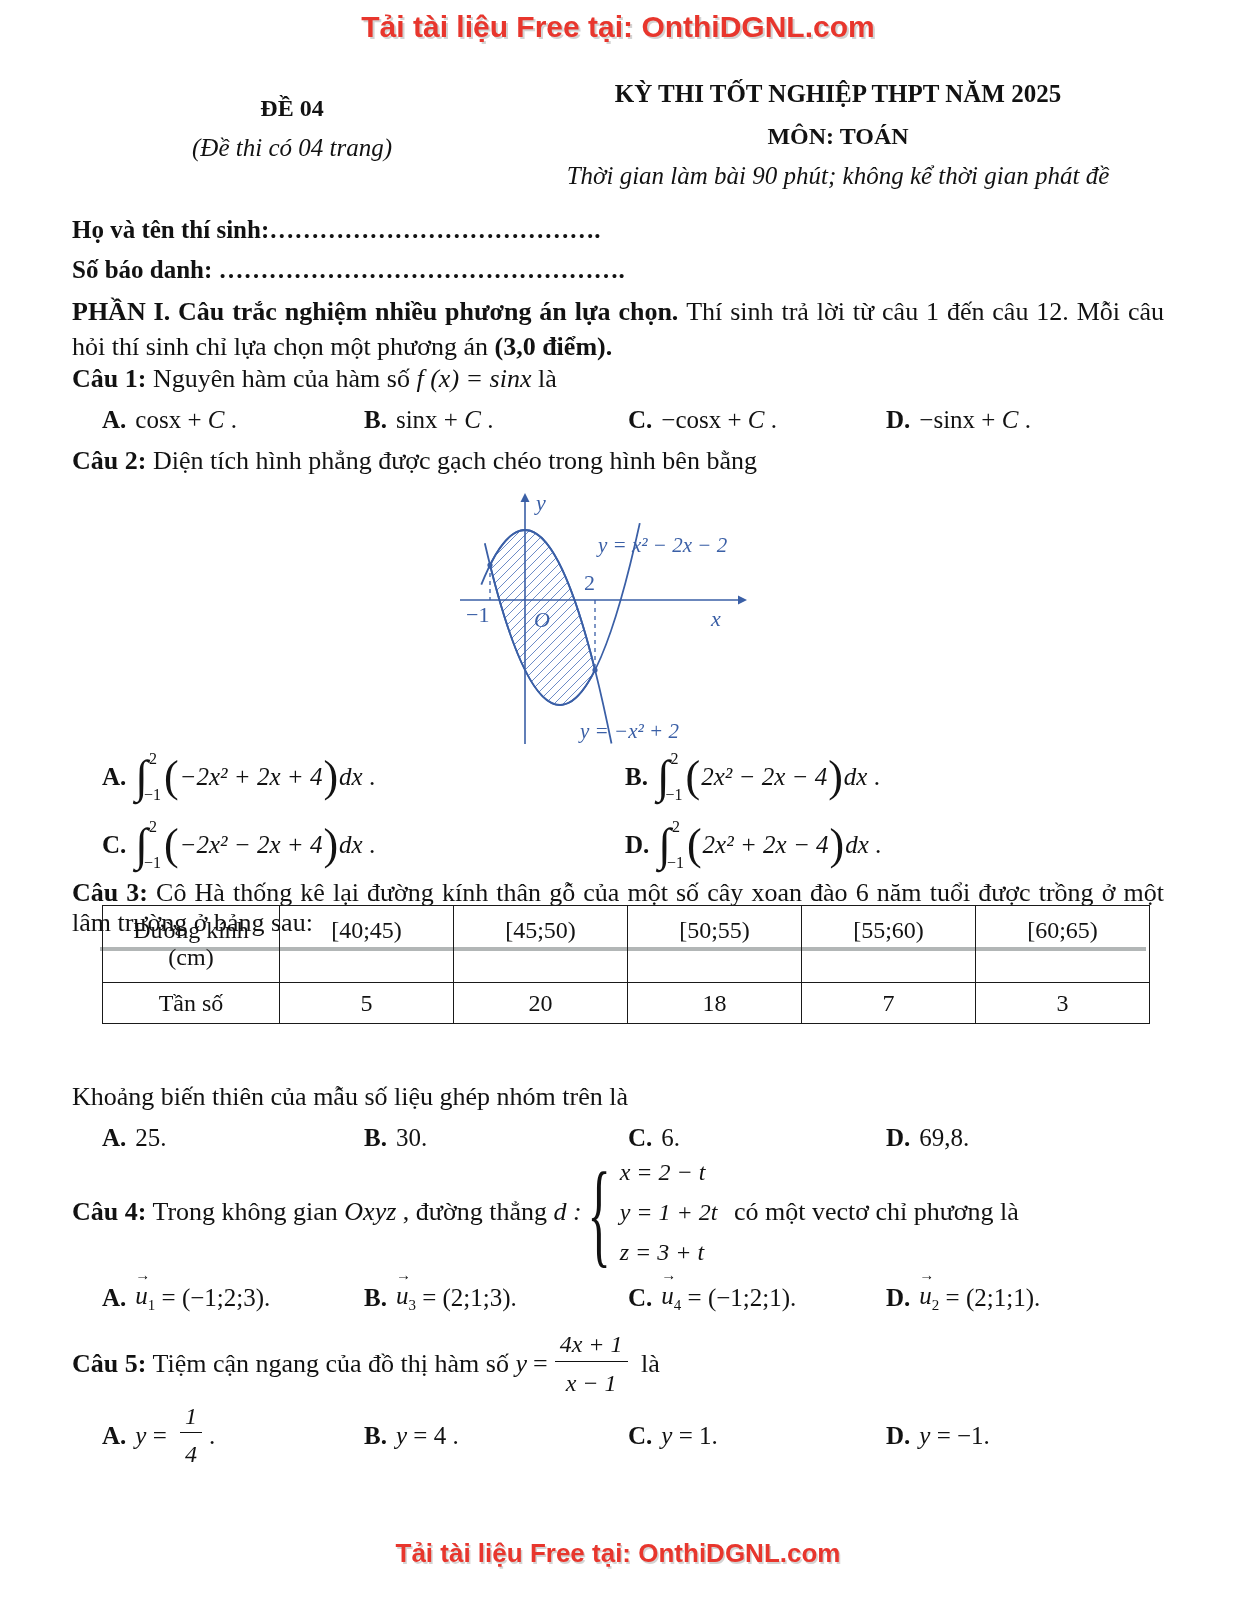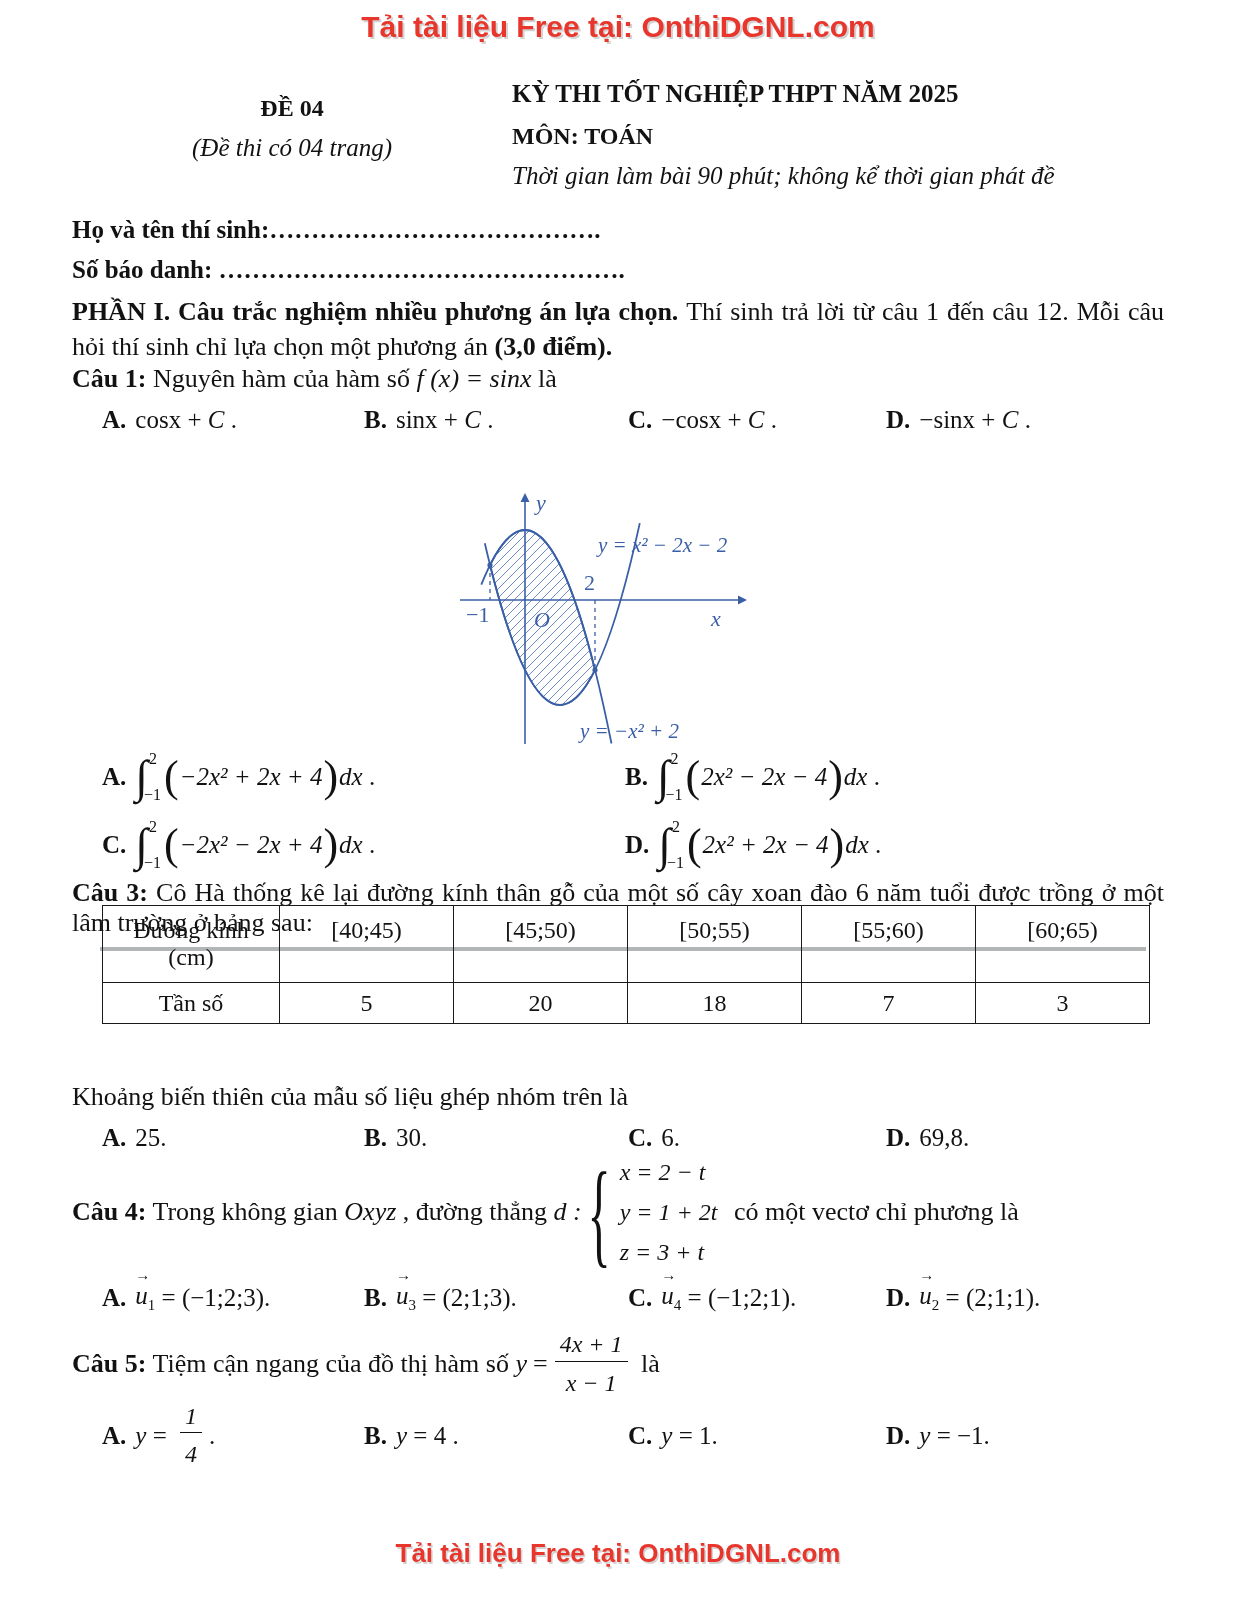--- a/index.html
+++ b/index.html
@@ -16,21 +16,21 @@
     text-shadow:2px 2px 0 rgba(130,130,130,0.35);
   }
   .footer {
     position:absolute; top:1538px; left:0; width:100%; text-align:center;
     font-family:"Liberation Sans","DejaVu Sans",sans-serif;
     font-weight:bold; font-size:26px; color:#e8362d;
     text-shadow:1.5px 1.5px 0 rgba(130,130,130,0.35);
   }
   .exam-header { position:absolute; top:80px; left:72px; width:1092px; display:flex; }
   .eh-left  { width:440px; text-align:center; }
-  .eh-right { flex:1; text-align:left;font-family:Liberation Serif, serif; }
+  .eh-right { flex:1; text-align:center;font-family:Liberation Serif, serif; }
   .eh-line1 { font-weight:bold; font-size:25px; }
   .eh-line2 { font-weight:bold; font-size:24px; margin-top:15px; }
   .eh-line3 { font-style:italic; font-size:25px; margin-top:12px; }
   .student-name { position:absolute; top:216px; left:72px; font-weight:bold; }
   .student-id   { position:absolute; top:256px; left:72px; font-weight:bold; }
   .part1 { position:absolute; top:294px; left:72px; width:1092px; text-align:justify; font-size:26px; line-height:1.35; }
   .b { font-weight:bold; }
   .mi { font-style:italic; }
   .qline { position:absolute; left:72px; font-size:26px; }
   .q-label { font-weight:bold; }
@@ -100,20 +100,21 @@
 
   <div class="qline" style="top:364px;"><span class="q-label">Câu 1:</span><span> Nguyên hàm của hàm số </span><span class="mi">f (x) = sinx</span><span> là</span></div>
 
   <div class="opts4" style="top:406px;">
     <div class="opt"><span class="letter">A.</span><span>cosx + </span><span class="mi">C</span><span> .</span></div>
     <div class="opt"><span class="letter">B.</span><span>sinx + </span><span class="mi">C</span><span> .</span></div>
     <div class="opt"><span class="letter">C.</span><span>−cosx + </span><span class="mi">C</span><span> .</span></div>
     <div class="opt"><span class="letter">D.</span><span>−sinx + </span><span class="mi">C</span><span> .</span></div>
   </div>
 
+  <div class="qline" style="top:446px;"><span class="q-label">Câu 2:</span><span> Diện tích hình phẳng được gạch chéo trong hình bên bằng</span></div>
 
   <div class="figure">
     <svg width="312" height="268" viewBox="0 0 312 268" xmlns="http://www.w3.org/2000/svg">
       <defs>
         <pattern id="hatch" width="9" height="9" patternUnits="userSpaceOnUse">
           <path d="M0,9 L9,0" stroke="#6d8cc7" stroke-width="1"></path>
         </pattern>
       </defs>
 
       <path d="M42,79 Q94.5,-26 147,184 Q94.5,289 42,79 Z" fill="url(#hatch)" stroke="#3a5fa6" stroke-width="1.8"></path>

